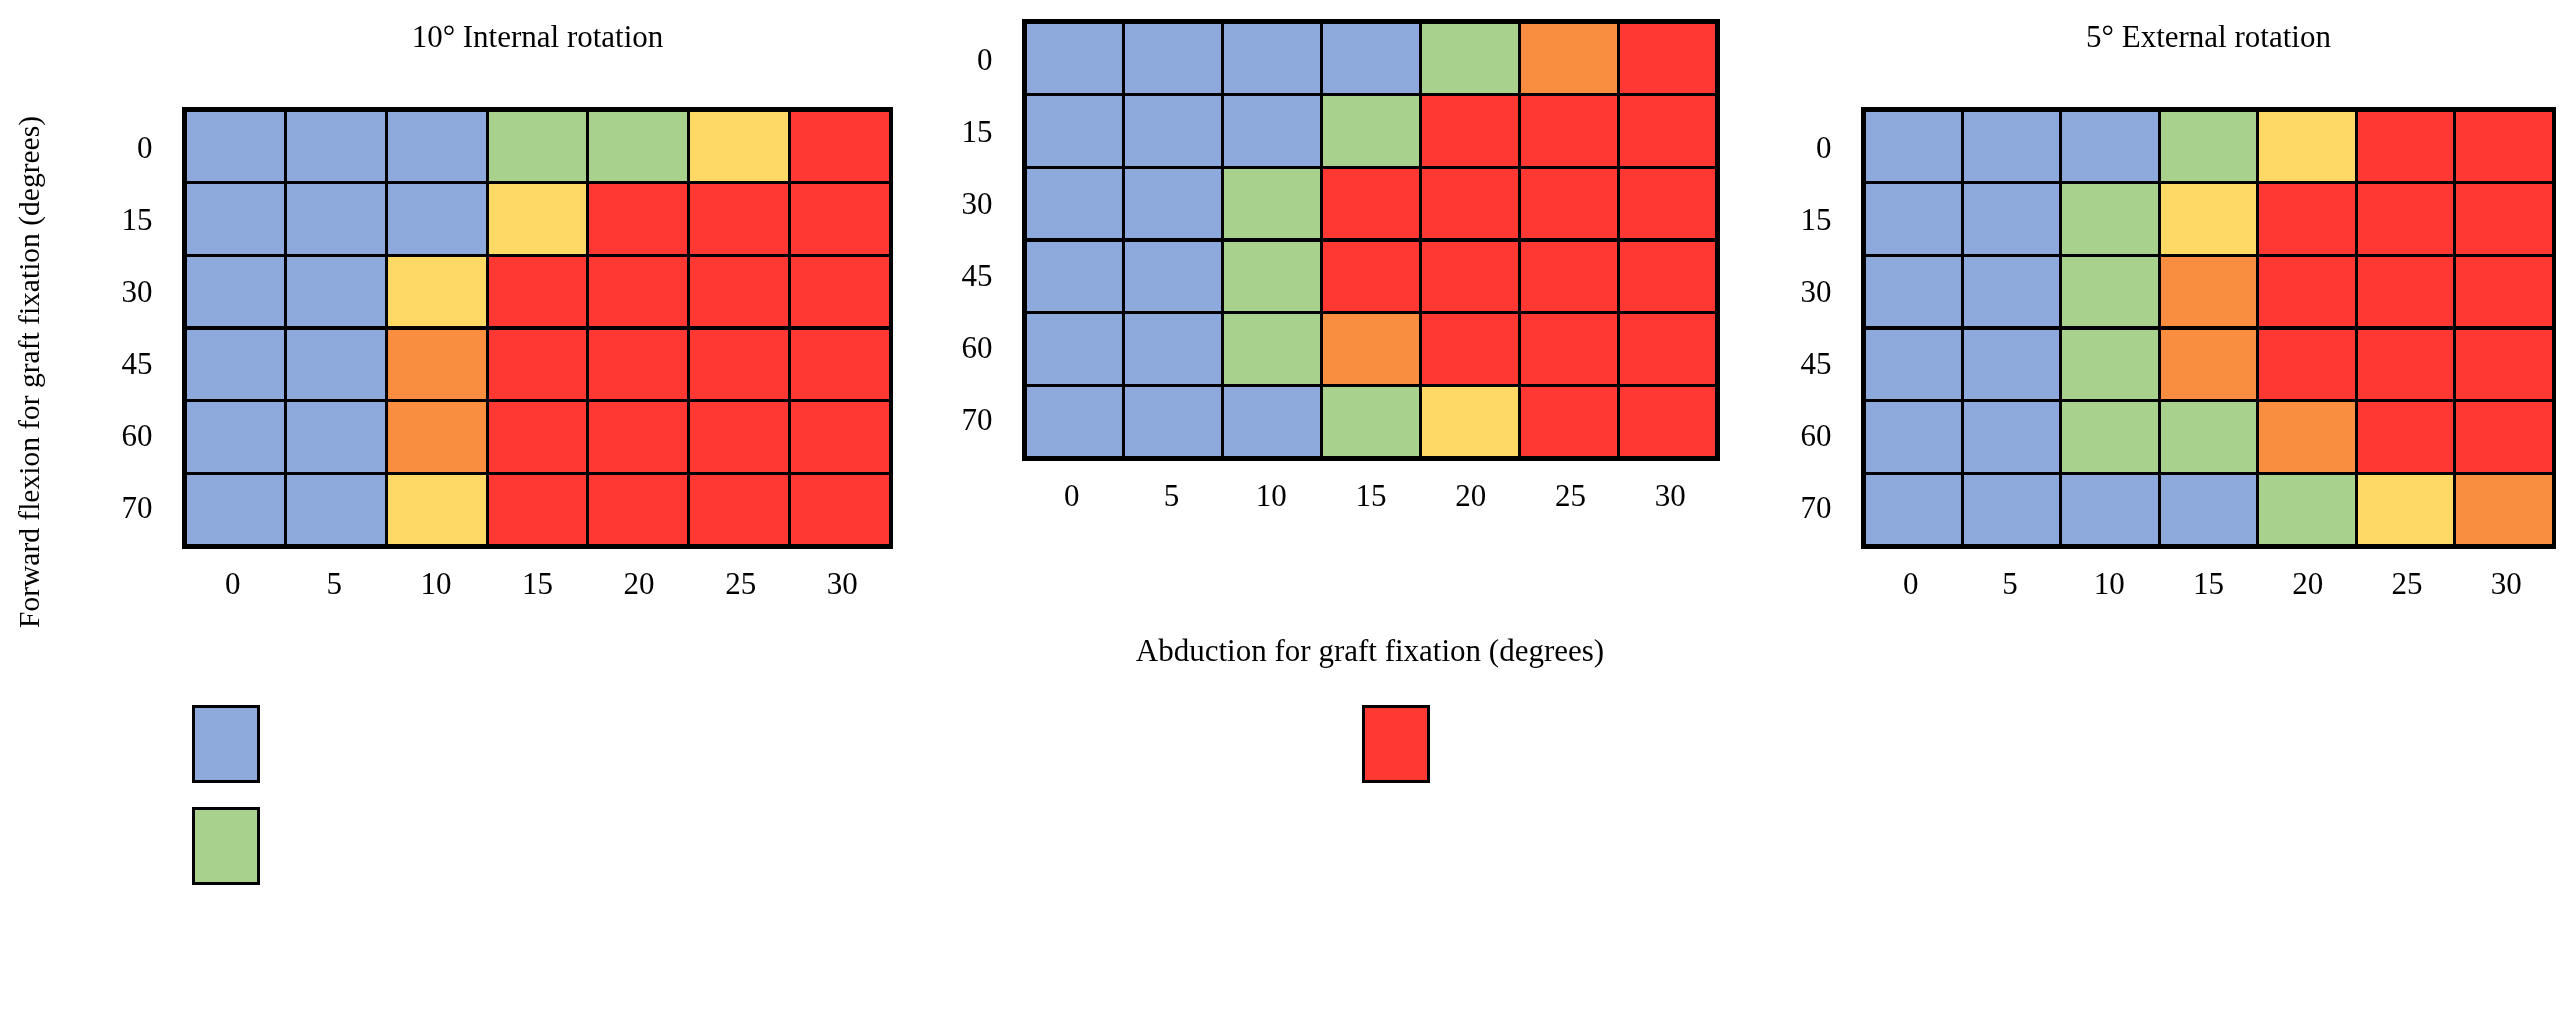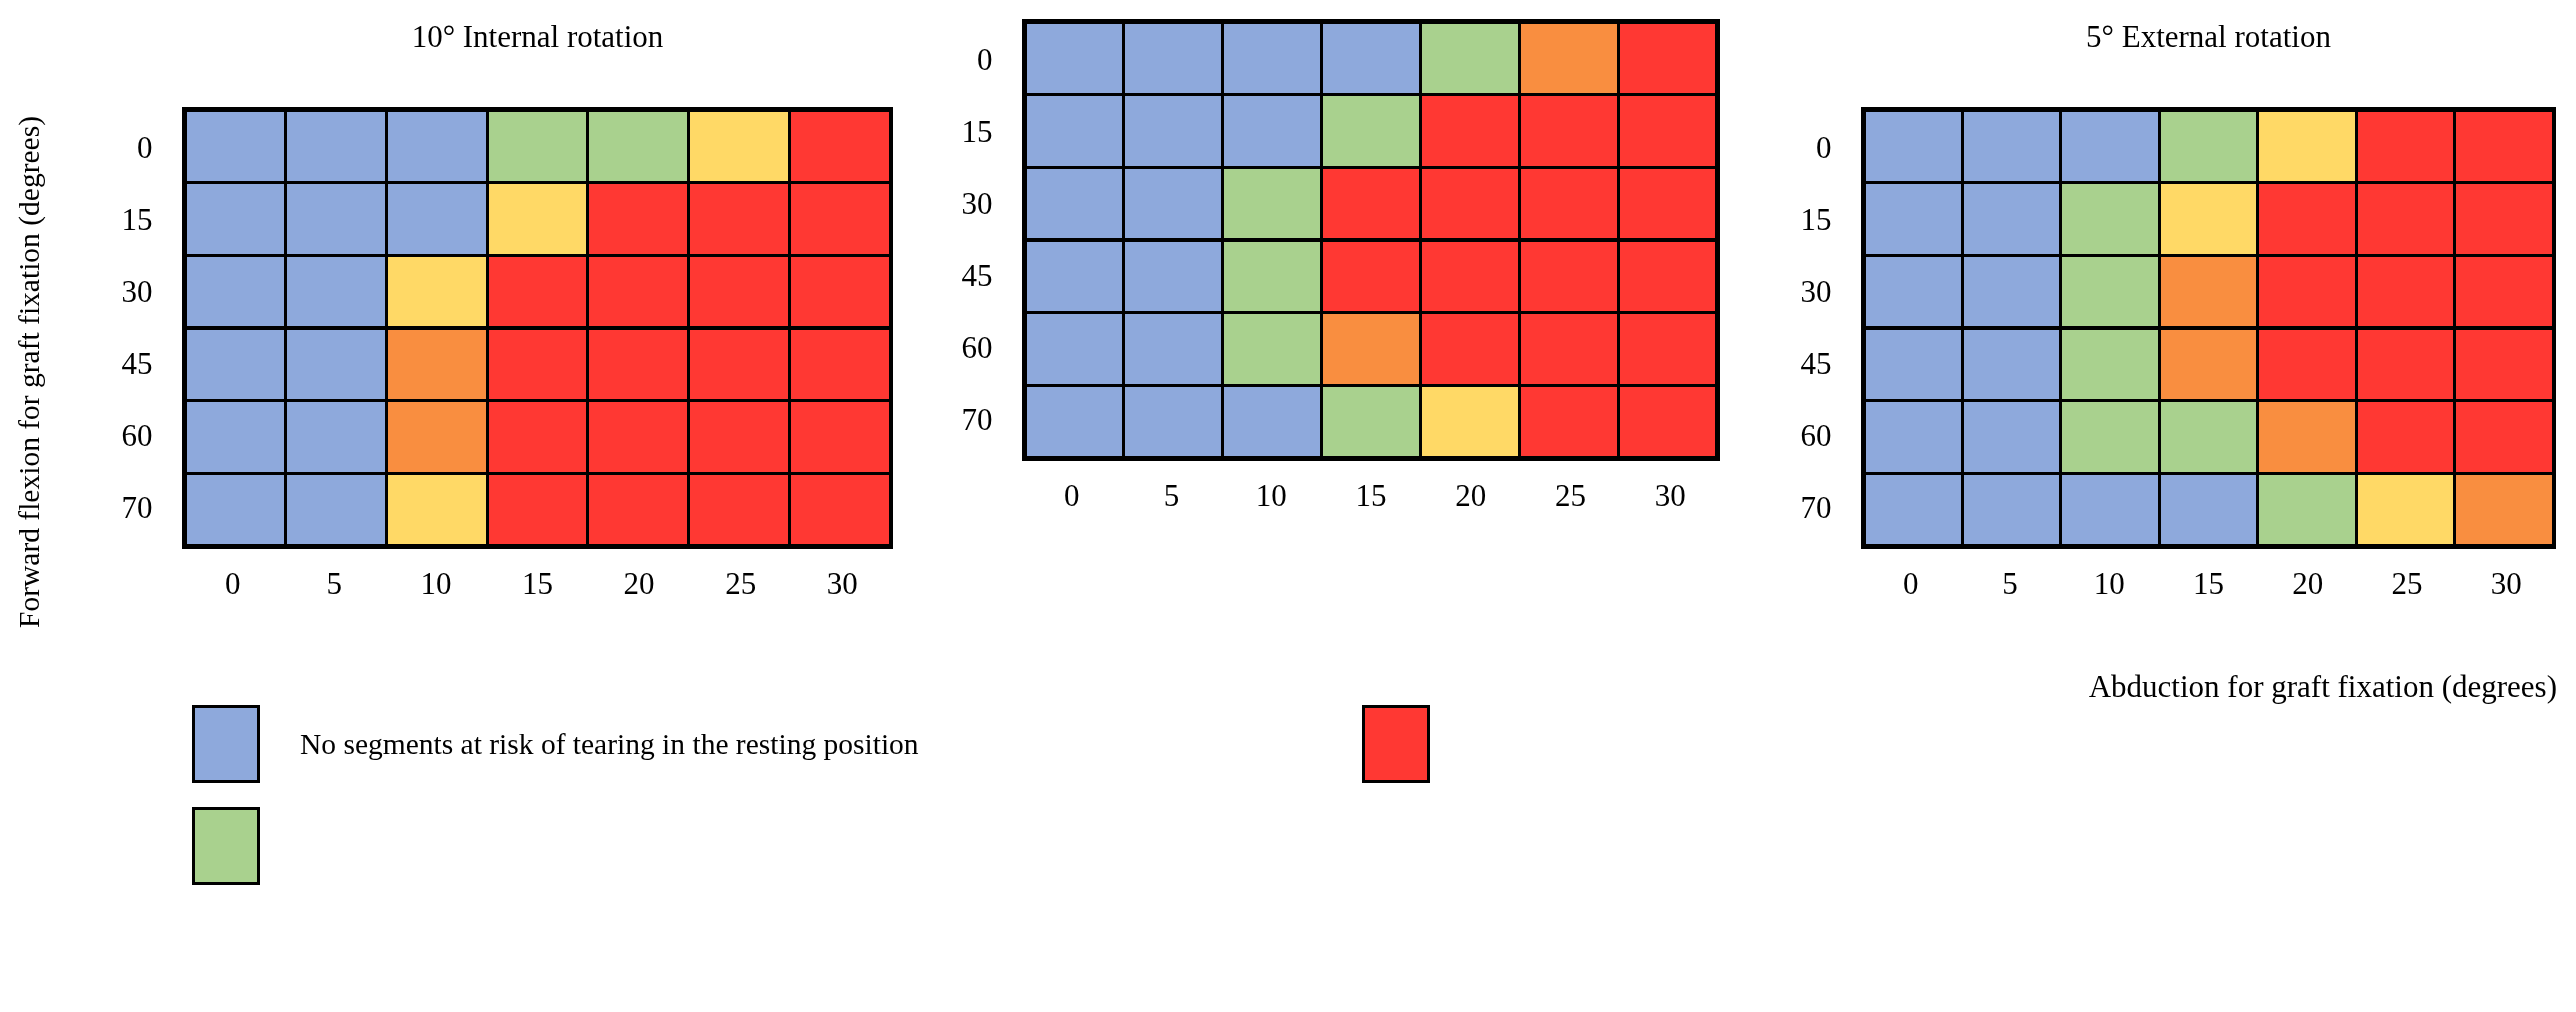--- a/index.html
+++ b/index.html
@@ -50,22 +50,22 @@
   }
   .xlabels {
     margin-left:67px; width:var(--gw);
     margin-top:16.7px;
     display:grid; grid-template-columns:repeat(7,1fr);
   }
   .xtick { text-align:center; font-size:31px; }
 
   
   #x-axis-title {
-    position:absolute; left:183px; top:669px; width:2374px;
-    text-align:right; font-size:31px;
+    position:absolute; left:183px; top:633px; width:2374px;
+    text-align:center; font-size:31px;
   }
 
   
   .legend-col { position:absolute; }
   #legend-col-left  { left:192px;  top:705px; }
   #legend-col-right { left:1362px; top:705px; }
   .legend-row { display:flex; align-items:center; height:78px; margin-bottom:24px; }
   .legend-swatch {
     width:62px; height:72px;
     border:3.2px solid #000; box-sizing:content-box;
@@ -278,21 +278,20 @@
         <div class="xtick">25</div>
         <div class="xtick">30</div>
       </div>
   </div>
 
   <div id="x-axis-title">Abduction for graft fixation (degrees)</div>
 
   <div id="legend-col-left" class="legend-col">
       <div class="legend-row">
         <div class="legend-swatch" style="background: rgb(142, 169, 220);"></div>
-        <div class="legend-label">No segments at risk of tearing in the resting position</div>
       </div>
       <div class="legend-row">
         <div class="legend-swatch" style="background: rgb(169, 209, 142);"></div>
       </div>
     </div>
   <div id="legend-col-right" class="legend-col">
       <div class="legend-row">
         <div class="legend-swatch" style="background: rgb(255, 56, 51);"></div>
       </div>
     </div>

